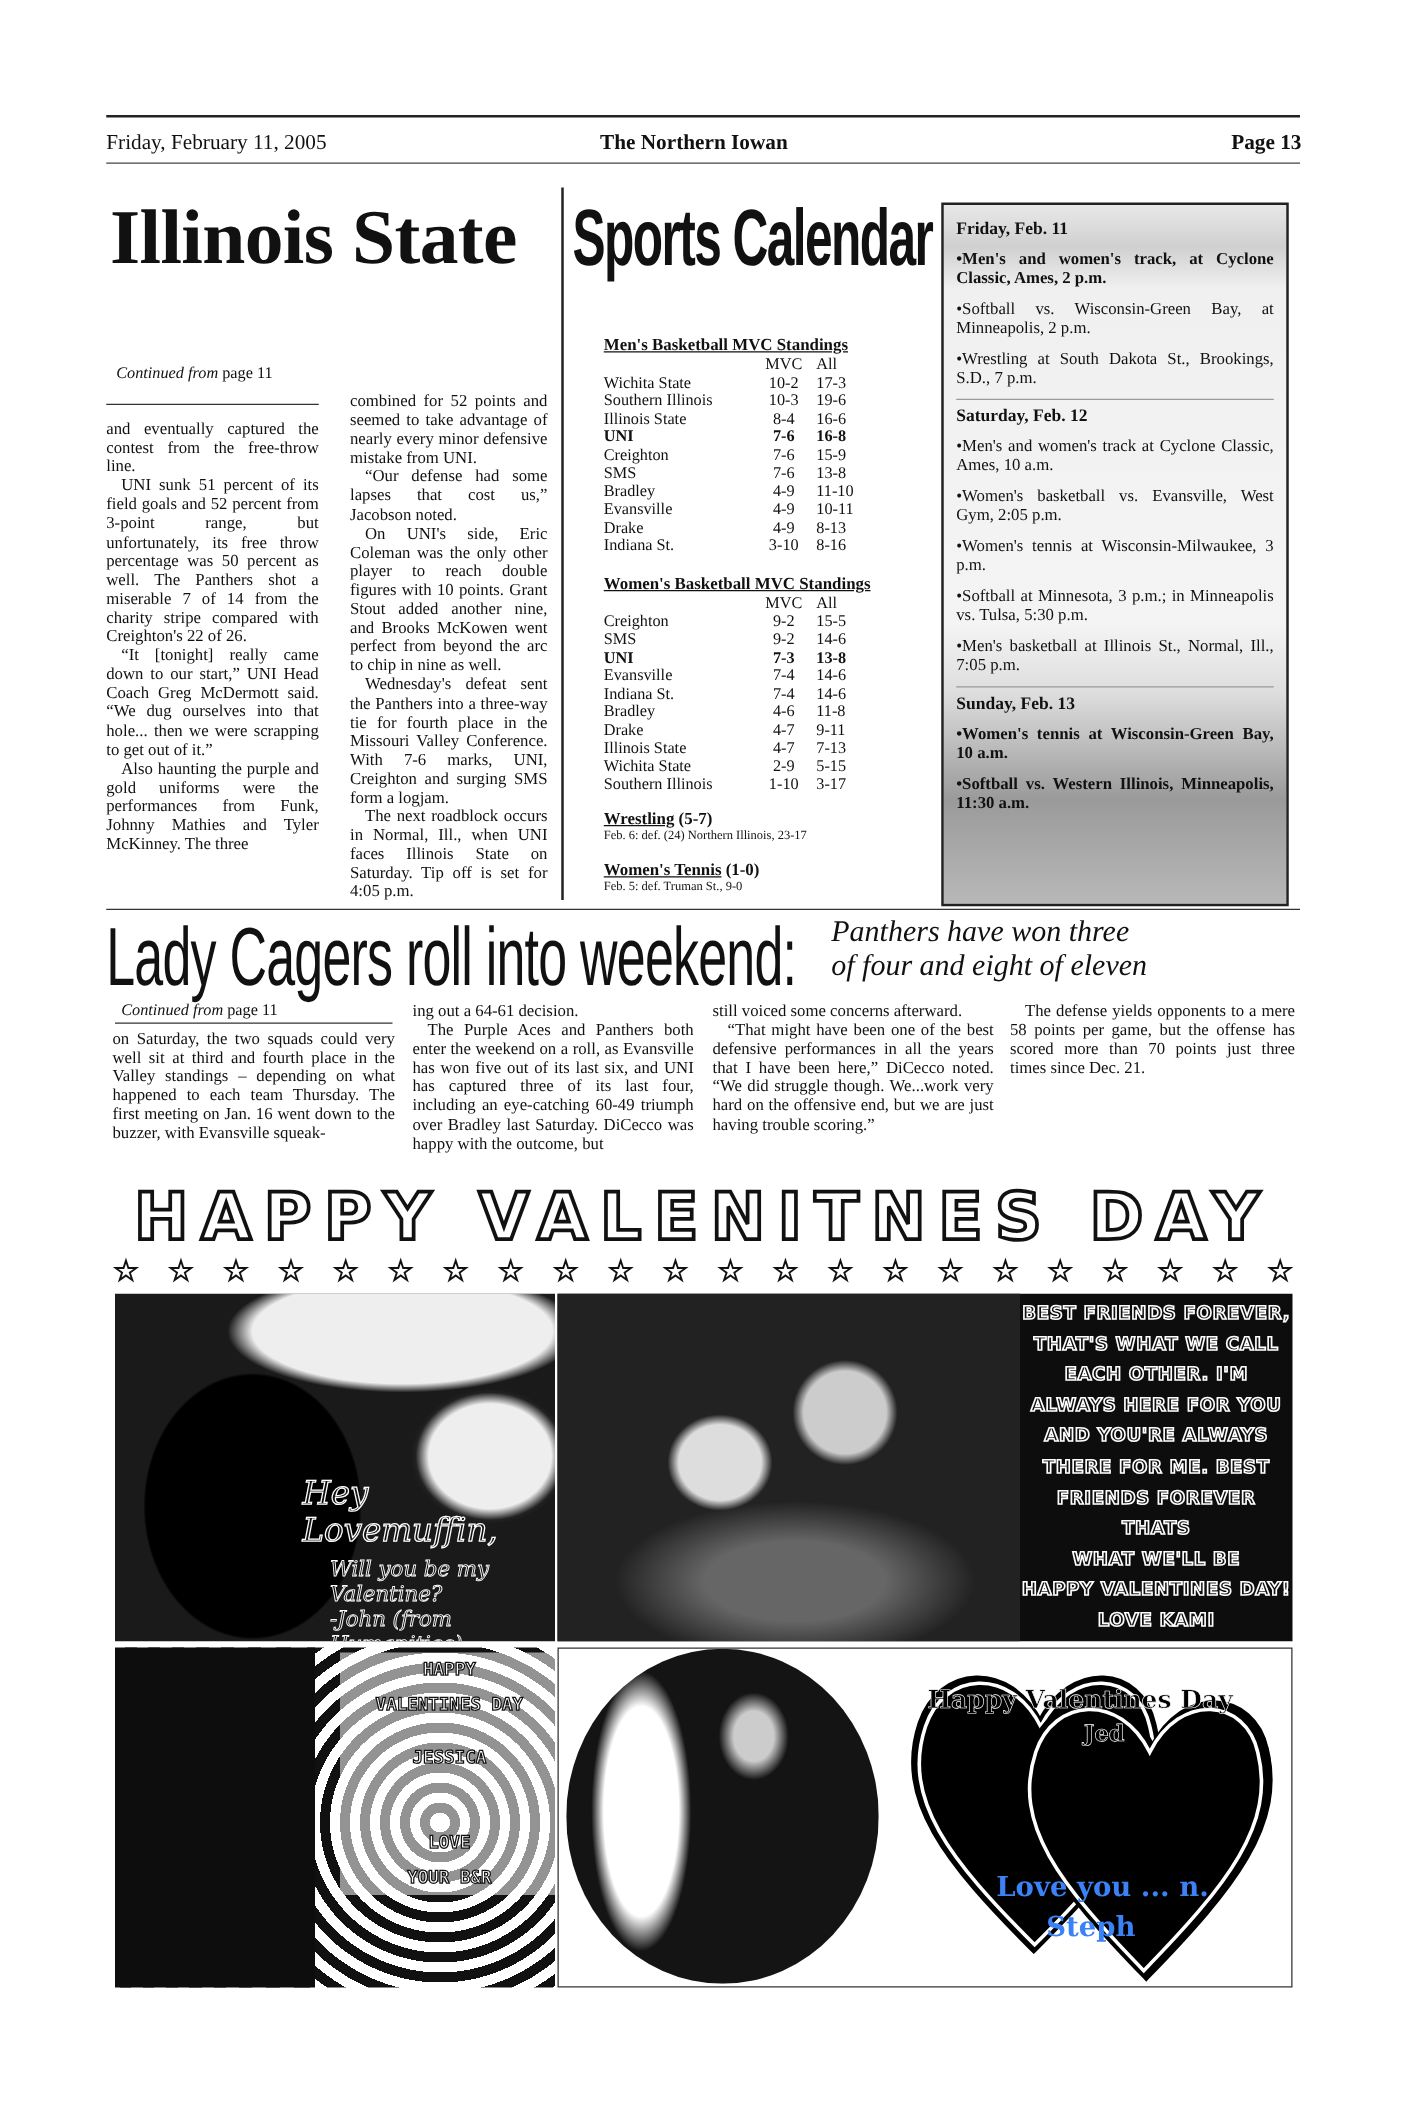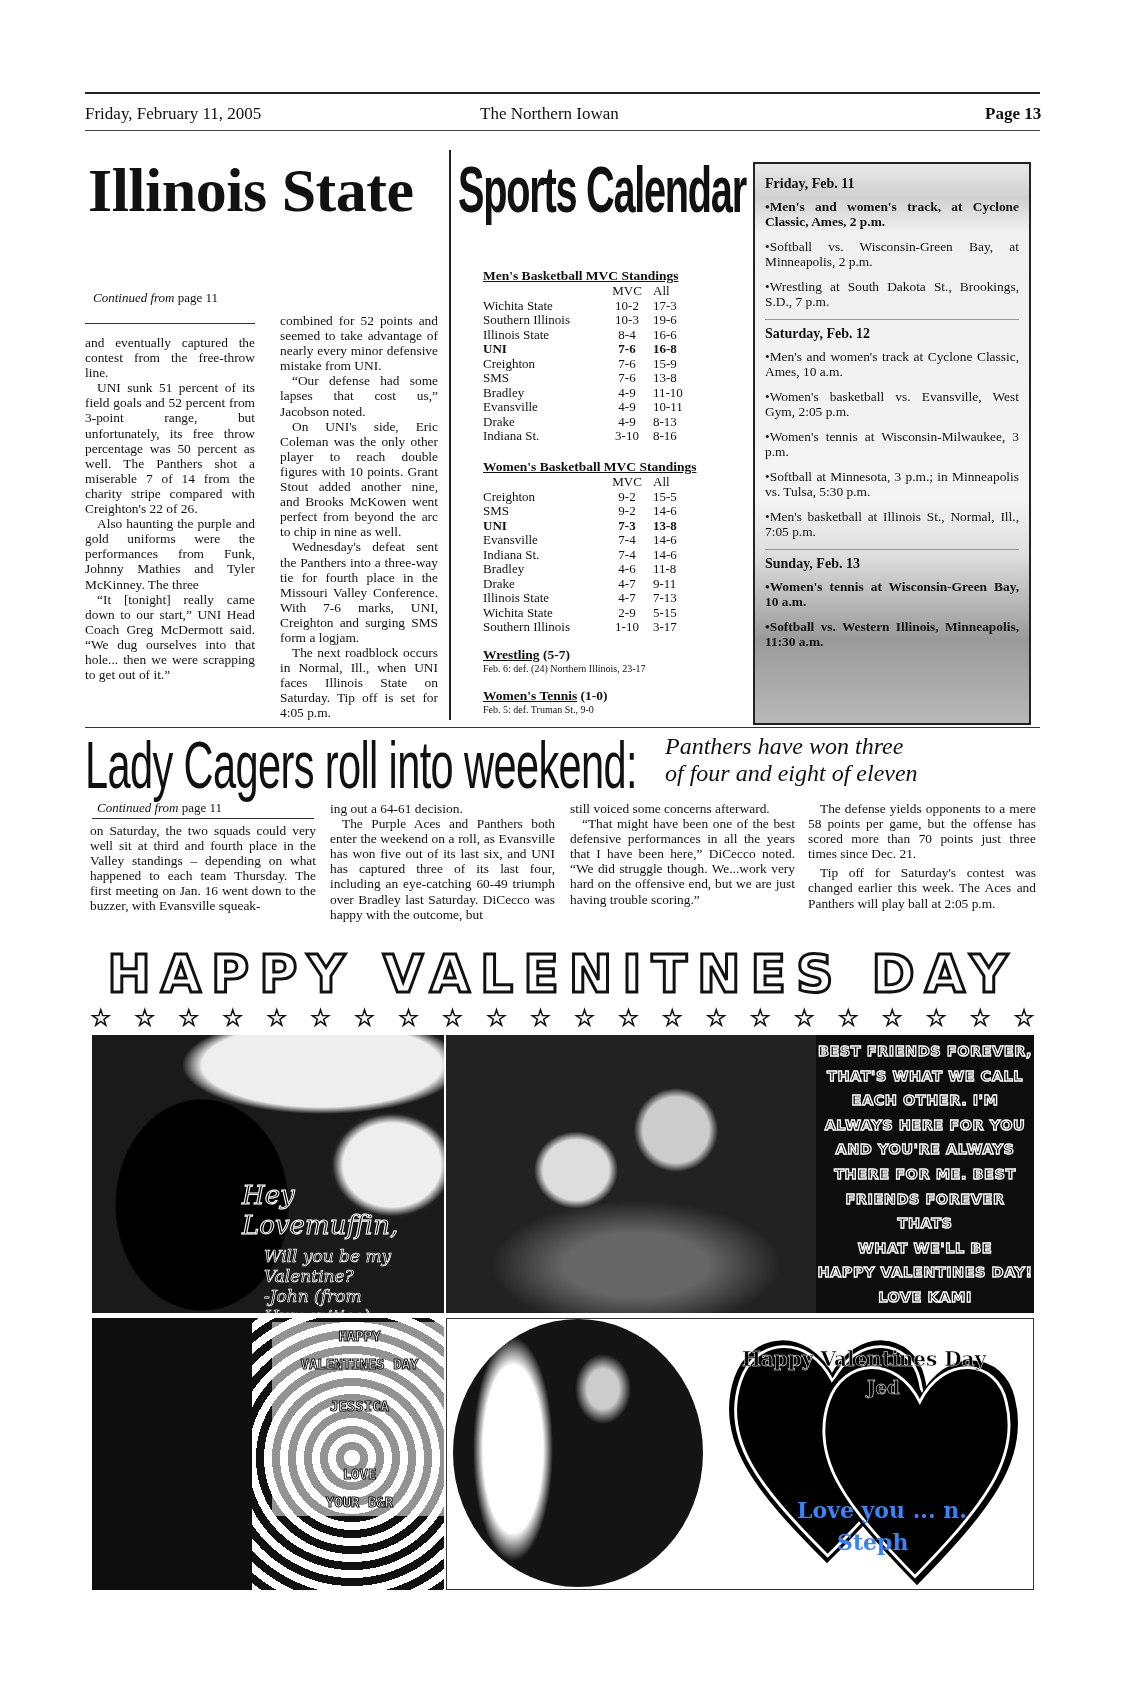--- a/index.html
+++ b/index.html
@@ -2,21 +2,21 @@
 <html><head>
 <meta charset="utf-8">
 <style>
   * { box-sizing: border-box; margin: 0; padding: 0; }
   body { width: 1131px; height: 1700px; background: #fff; color: #111; font-family: "Liberation Serif", serif; position: relative; overflow: hidden; }
   .abs { position: absolute; }
   .rule-top { left: 85px; top: 92px; width: 955px; height: 2px; background: #222; }
   .rule-head { left: 85px; top: 130px; width: 955px; height: 1px; background: #444; }
   .folio { top: 104px; font-size: 17px; }
   .folio-date { left: 85px; }
-  .folio-paper { left: 480px; font-weight: normal; text-align: center; }
+  .folio-paper { left: 480px; font-weight: bold; text-align: center; }
   .folio-page { left: 985px; font-weight: bold; }
 
   .headline1 { left: 88px; top: 150px; font-size: 62px; font-weight: bold; line-height: 80px; letter-spacing: -0.5px; }
   .contd { font-style: italic; font-size: 13px; }
   .contd .pg { font-style: normal; }
   .contd-line { height: 1px; background: #333; }
   .col { font-size: 13.4px; line-height: 15.1px; text-align: justify; }
   .col p { text-indent: 12px; }
   .col p.first { text-indent: 0; }
 
@@ -74,22 +74,22 @@
   <div>Illinois State</div>
 </div>
 <div class="abs contd" style="left:93px;top:290px;">
   <span>Continued from</span>
   <span class="pg">page 11</span>
 </div>
 <div class="abs contd-line" style="left:85px;top:323px;width:170px;"></div>
 <div class="abs col" style="left:85px;top:335px;width:170px;">
   <p class="first">and eventually captured the contest from the free-throw line.</p>
   <p>UNI sunk 51 percent of its field goals and 52 percent from 3-point range, but unfortunately, its free throw percentage was 50 percent as well. The Panthers shot a miserable 7 of 14 from the charity stripe compared with Creighton's 22 of 26.</p>
+  <p>“It [tonight] really came down to our start,” UNI Head Coach Greg McDermott said. “We dug ourselves into that hole... then we were scrapping to get out of it.”</p>
   <p>Also haunting the purple and gold uniforms were the performances from Funk, Johnny Mathies and Tyler McKinney. The three</p>
-  <p>“It [tonight] really came down to our start,” UNI Head Coach Greg McDermott said. “We dug ourselves into that hole... then we were scrapping to get out of it.”</p>
 </div>
 <div class="abs col" style="left:280px;top:313px;width:158px;">
   <p class="first">combined for 52 points and seemed to take advantage of nearly every minor defensive mistake from UNI.</p>
   <p>“Our defense had some lapses that cost us,” Jacobson noted.</p>
   <p>On UNI's side, Eric Coleman was the only other player to reach double figures with 10 points. Grant Stout added another nine, and Brooks McKowen went perfect from beyond the arc to chip in nine as well.</p>
   <p>Wednesday's defeat sent the Panthers into a three-way tie for fourth place in the Missouri Valley Conference. With 7-6 marks, UNI, Creighton and surging SMS form a logjam.</p>
   <p>The next roadblock occurs in Normal, Ill., when UNI faces Illinois State on Saturday. Tip off is set for 4:05 p.m.</p>
 </div>
 
 <div class="abs vline"></div>
@@ -266,21 +266,20 @@
 <div class="abs col" style="left:330px;top:801px;width:225px;">
   <p class="first">ing out a 64-61 decision.</p>
   <p>The Purple Aces and Panthers both enter the weekend on a roll, as Evansville has won five out of its last six, and UNI has captured three of its last four, including an eye-catching 60-49 triumph over Bradley last Saturday. DiCecco was happy with the outcome, but</p>
 </div>
 <div class="abs col" style="left:570px;top:801px;width:225px;">
   <p class="first">still voiced some concerns afterward.</p>
   <p>“That might have been one of the best defensive performances in all the years that I have been here,” DiCecco noted. “We did struggle though. We...work very hard on the offensive end, but we are just having trouble scoring.”</p>
 </div>
 <div class="abs col" style="left:808px;top:801px;width:228px;">
   <p>The defense yields opponents to a mere 58 points per game, but the offense has scored more than 70 points just three times since Dec. 21.</p>
-  <p style="margin-top:4px;">Tip off for Saturday's contest was changed earlier this week. The Aces and Panthers will play ball at 2:05 p.m.</p>
 </div>
 
 <div class="abs val-title">HAPPY VALENITNES DAY</div>
 <div class="abs stars" id="stars">
     <span style="font-weight: bold;">☆</span>
     <span style="font-weight: bold;">☆</span>
     <span style="font-weight: bold;">☆</span>
     <span style="font-weight: bold;">☆</span>
     <span style="font-weight: bold;">☆</span>
     <span style="font-weight: bold;">☆</span>

